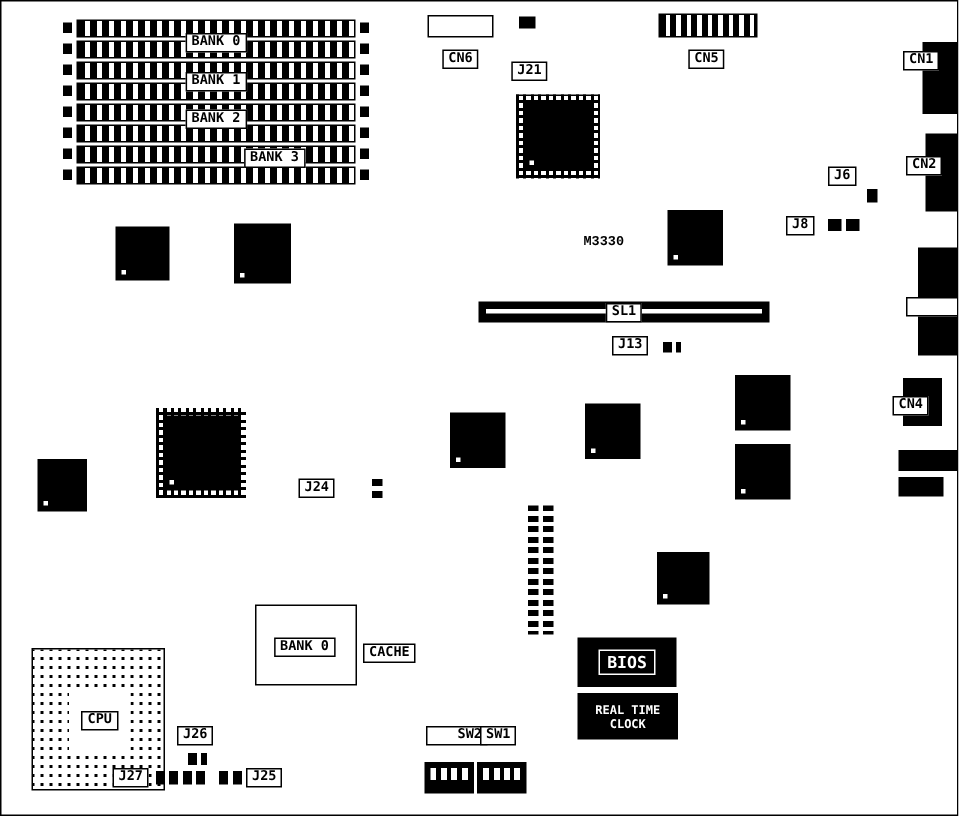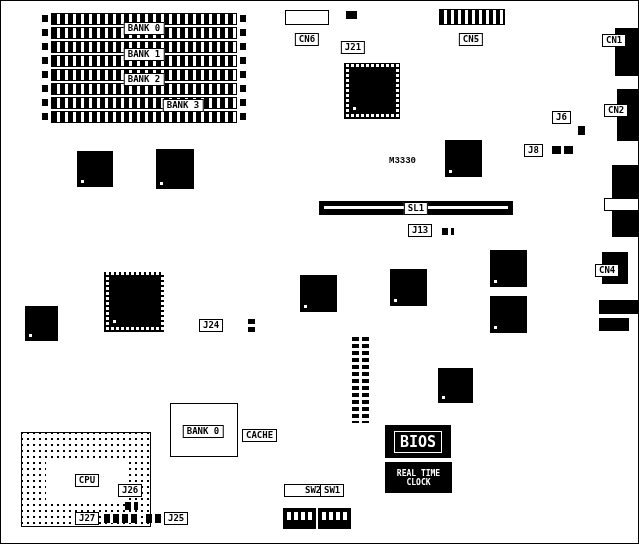--- a/index.html
+++ b/index.html
@@ -21,29 +21,29 @@
   .die{position:absolute;inset:5px;background:#000;}
   .die::after{content:"";position:absolute;left:4px;bottom:4px;width:3px;height:3px;background:#fff;}
   .striped{position:absolute;background:repeating-linear-gradient(90deg,#000 0 4px,#fff 4px 7px);border:1px solid #000;}
   .pins-h{position:absolute;background:repeating-linear-gradient(90deg,#000 0 6px,#fff 6px 9px);}
   .pins-v{position:absolute;background:repeating-linear-gradient(0deg,#000 0 5px,#fff 5px 8px);}
   .slot{position:absolute;background:#000;}
   .slot::before{content:"";position:absolute;left:5px;right:5px;top:5px;height:3px;background:#fff;}
   .header2{position:absolute;display:flex;gap:3px;}
   .header2 .col{width:7px;height:100%;background:repeating-linear-gradient(180deg,#000 0 4px,transparent 4px 7px);}
   .socket{position:absolute;border:1px solid #000;background-image:radial-gradient(#000 1.1px,transparent 1.2px);
-          background-size:6px 6px;background-position:3px 3px;padding-left:41px;}
+          background-size:6px 6px;background-position:3px 3px;}
   .socket-center{position:absolute;left:24px;top:26px;right:22px;bottom:24px;background:#fff;
                  display:flex;align-items:center;justify-content:center;}
   .socket-center .lbl{position:static;transform:none;}
   .dip{position:absolute;background:#000;}
   .dip::before{content:"";position:absolute;left:4px;right:4px;top:4px;height:8px;
                background:repeating-linear-gradient(90deg,#fff 0 4px,transparent 4px 7px);}
   .bioschip{position:absolute;background:#000;display:flex;align-items:center;justify-content:center;z-index:2;}
-  .bioschip span{color:#fff;border:1px solid #fff;font-size:15px;font-weight:bold;padding:1px 5px;}
+  .bioschip span{color:#fff;border:1px solid #fff;font-size:11px;font-weight:bold;padding:1px 5px;}
   .rtcchip{position:absolute;background:#000;display:flex;flex-direction:column;align-items:center;justify-content:center;z-index:2;}
   .rtcchip span{color:#fff;font-size:8px;font-weight:bold;line-height:9px;}
   .outline{position:absolute;border:1px solid #000;background:#fff;}
 </style>
 </head>
 <body>
 
 <div class="board">
 
   <div class="simm" style="left:50px;top:12px;width:184px;"></div>

